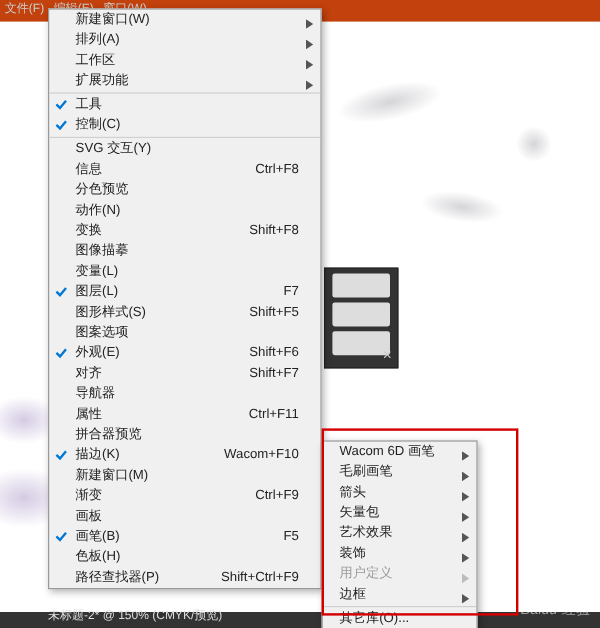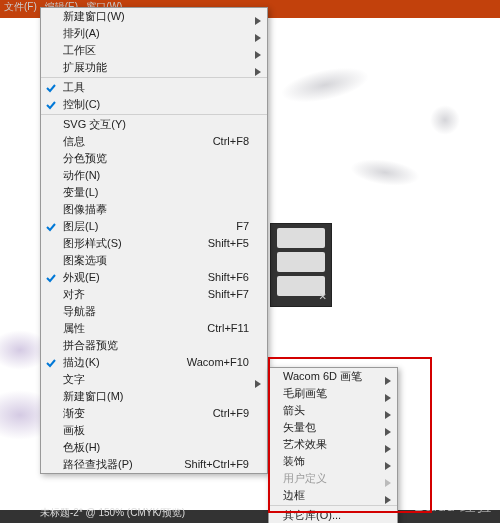--- a/index.html
+++ b/index.html
@@ -14,21 +14,21 @@
 .menu-sep{height:1px;margin:1px 0;background:#d0d0d0}
 .submenu{position:absolute;left:268px;top:367px;width:128px;background:#f0f0f0;border:1px solid #999;box-shadow:2px 2px 6px rgba(0,0,0,.3);z-index:11}
 .sub-item{position:relative;height:17px;line-height:17px;padding:0 18px 0 14px;color:#222}
 .sub-item.disabled{color:#9a9a9a}
 .sub-arrow{position:absolute;right:6px;top:5px}
 .red-box{position:absolute;left:268px;top:357px;width:160px;height:152px;border:2px solid #d30000;pointer-events:none;z-index:12}
 .panel{position:absolute;right:168px;top:223px;width:60px;height:82px;background:#333;border:1px solid #222;z-index:5}
 .panel-row{height:20px;background:#ddd;margin:4px 6px 0 6px;border-radius:2px}
 .panel-x{position:absolute;right:4px;bottom:4px;color:#ccc;font-size:10px}
 .footer{position:absolute;left:40px;bottom:3px;color:#ddd;font-size:10px;z-index:3}
-.watermark{position:absolute;right:8px;bottom:6px;color:#fff;font-size:16px;opacity:.55;font-style:italic;z-index:6}
+.watermark{position:absolute;right:8px;bottom:6px;color:#fff;font-size:12px;opacity:.55;font-style:italic;z-index:6}
 svg.check-svg{stroke:#0078d7;stroke-width:2;fill:none}
 svg.arrow-svg{fill:#555}
 </style>
 </head>
 <body>
 
 <div class="canvas">
   <div class="brush-stroke" style="left:280px;top:60px;width:90px;height:30px;transform:rotate(-12deg)"></div>
   <div class="brush-stroke" style="left:350px;top:150px;width:70px;height:25px;transform:rotate(8deg)"></div>
   <div class="brush-stroke" style="left:430px;top:95px;width:30px;height:30px"></div>
@@ -67,43 +67,44 @@
           <path d="M1 5 L4 8 L9 2"></path>
         </svg></span><span>工具</span></div>
     <div class="menu-item"><span class="check"><svg class="check-svg" width="10" height="10">
           <path d="M1 5 L4 8 L9 2"></path>
         </svg></span><span>控制(C)</span></div>
     <div class="menu-sep"></div>
     <div class="menu-item"><span>SVG 交互(Y)</span></div>
     <div class="menu-item"><span>信息</span><span class="shortcut">Ctrl+F8</span></div>
     <div class="menu-item"><span>分色预览</span></div>
     <div class="menu-item"><span>动作(N)</span></div>
+    <div class="menu-item"><span>变换</span><span class="shortcut">Shift+F8</span></div>
+    <div class="menu-item"><span>图像描摹</span></div>
     <div class="menu-item"><span>变量(L)</span></div>
-    <div class="menu-item"><span>图像描摹</span></div>
     <div class="menu-item"><span class="check"><svg class="check-svg" width="10" height="10">
           <path d="M1 5 L4 8 L9 2"></path>
         </svg></span><span>图层(L)</span><span class="shortcut">F7</span></div>
     <div class="menu-item"><span>图形样式(S)</span><span class="shortcut">Shift+F5</span></div>
     <div class="menu-item"><span>图案选项</span></div>
     <div class="menu-item"><span class="check"><svg class="check-svg" width="10" height="10">
           <path d="M1 5 L4 8 L9 2"></path>
         </svg></span><span>外观(E)</span><span class="shortcut">Shift+F6</span></div>
     <div class="menu-item"><span>对齐</span><span class="shortcut">Shift+F7</span></div>
     <div class="menu-item"><span>导航器</span></div>
     <div class="menu-item"><span>属性</span><span class="shortcut">Ctrl+F11</span></div>
     <div class="menu-item"><span>拼合器预览</span></div>
     <div class="menu-item"><span class="check"><svg class="check-svg" width="10" height="10">
           <path d="M1 5 L4 8 L9 2"></path>
         </svg></span><span>描边(K)</span><span class="shortcut">Wacom+F10</span></div>
-    <div class="menu-item"><span>文字</span><span class="arrow"><svg class="arrow-svg" width="6" height="8" style="fill:#555">
-          <path d="M0 0 L6 4 L0 8 Z"></path>
-        </svg></span></div>
     <div class="menu-item"><span>新建窗口(M)</span></div>
     <div class="menu-item"><span>渐变</span><span class="shortcut">Ctrl+F9</span></div>
     <div class="menu-item"><span>画板</span></div>
+    <div class="menu-item"><span class="check"><svg class="check-svg" width="10" height="10">
+          <path d="M1 5 L4 8 L9 2"></path>
+        </svg></span><span>画笔(B)</span><span class="shortcut">F5</span></div>
     <div class="menu-item"><span>色板(H)</span></div>
     <div class="menu-item"><span>路径查找器(P)</span><span class="shortcut">Shift+Ctrl+F9</span></div>
   </div>
 <div class="submenu" id="sub-menu">
     <div class="sub-item"><span>Wacom 6D 画笔</span><span class="sub-arrow"><svg class="arrow-svg" width="6" height="8" style="fill:#555">
           <path d="M0 0 L6 4 L0 8 Z"></path>
         </svg></span></div>
     <div class="sub-item"><span>毛刷画笔</span><span class="sub-arrow"><svg class="arrow-svg" width="6" height="8" style="fill:#555">
           <path d="M0 0 L6 4 L0 8 Z"></path>
         </svg></span></div>

